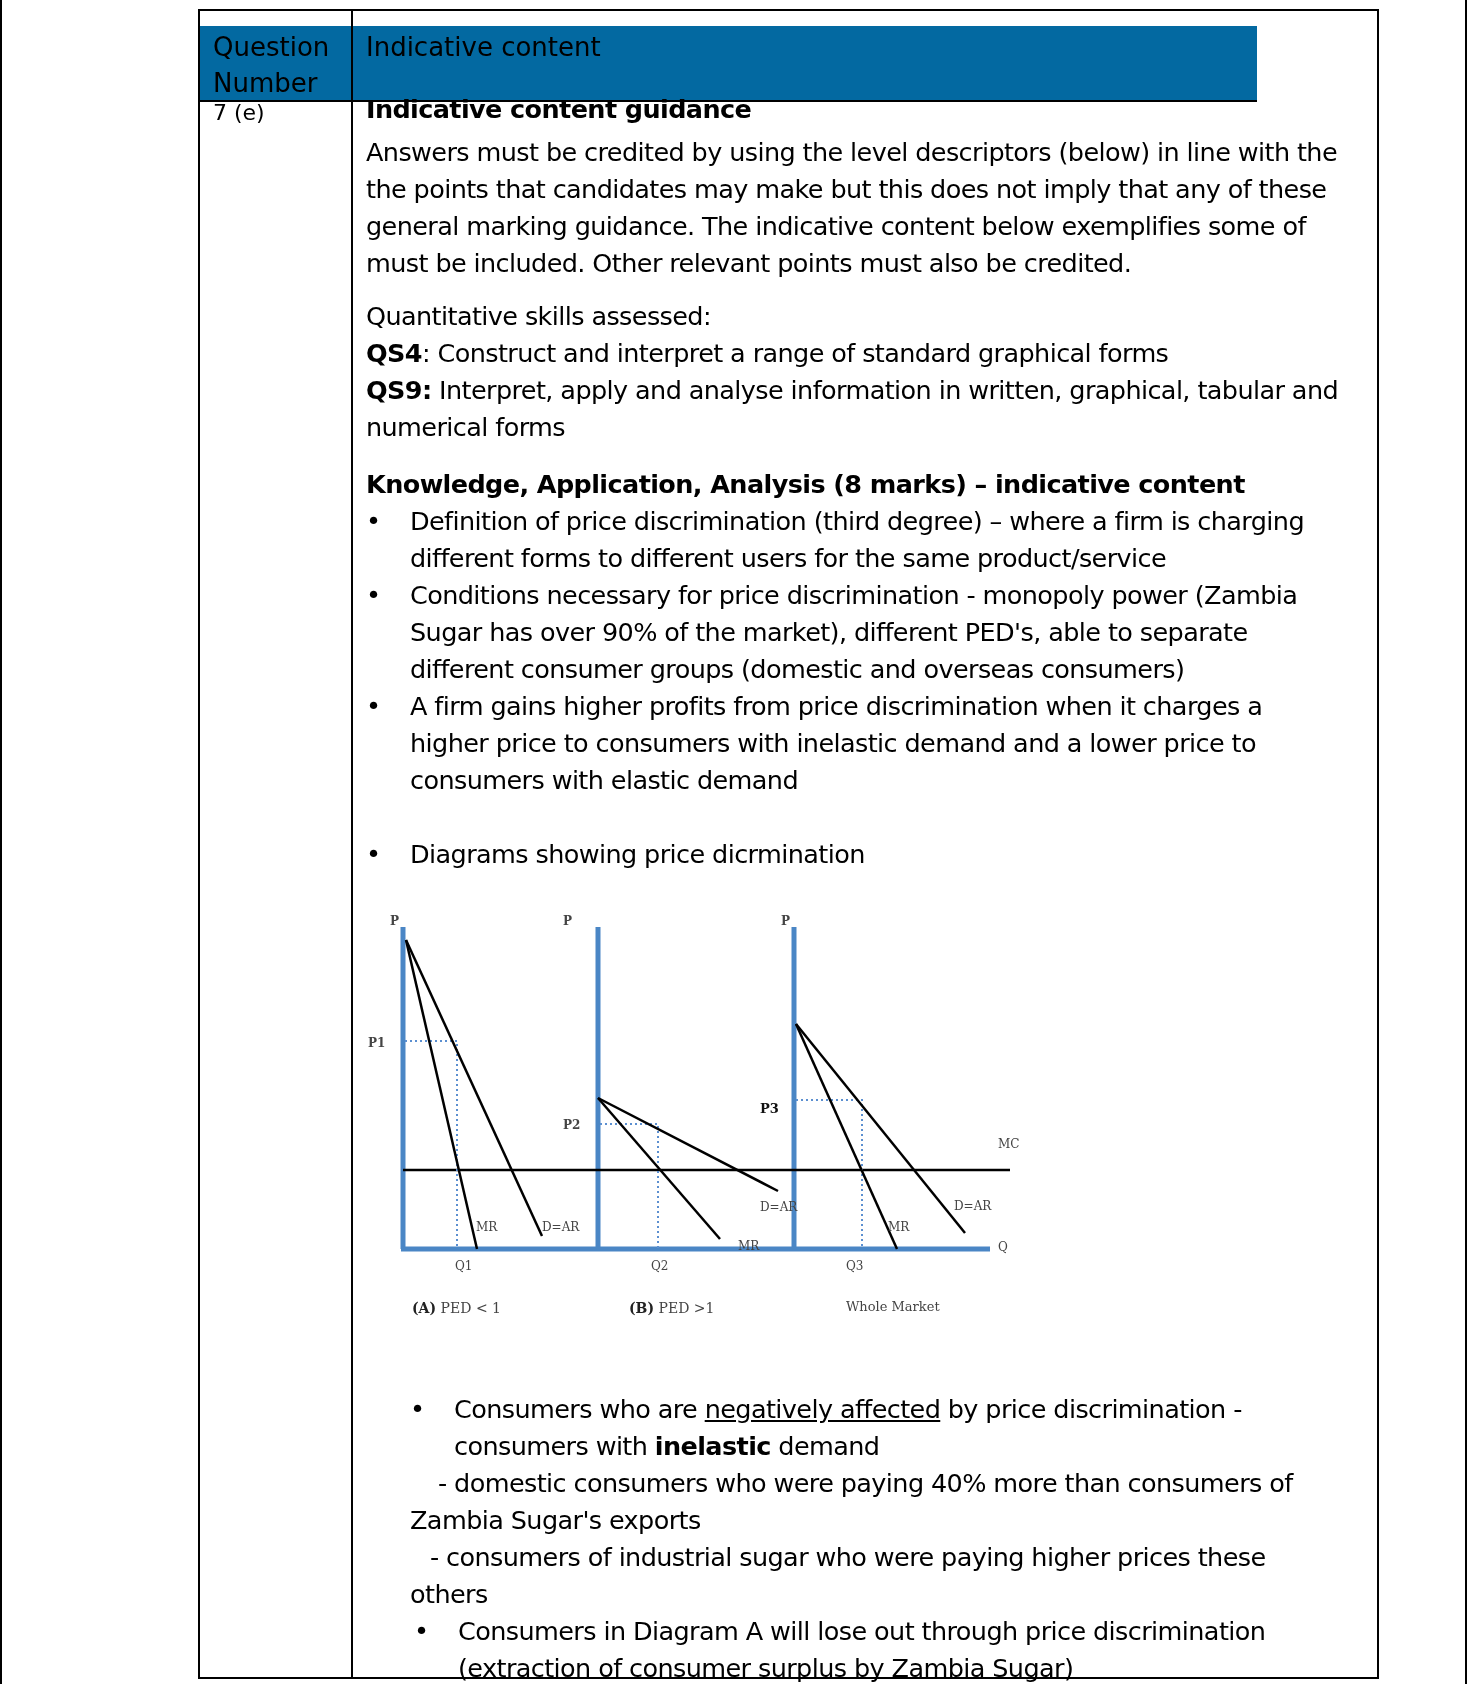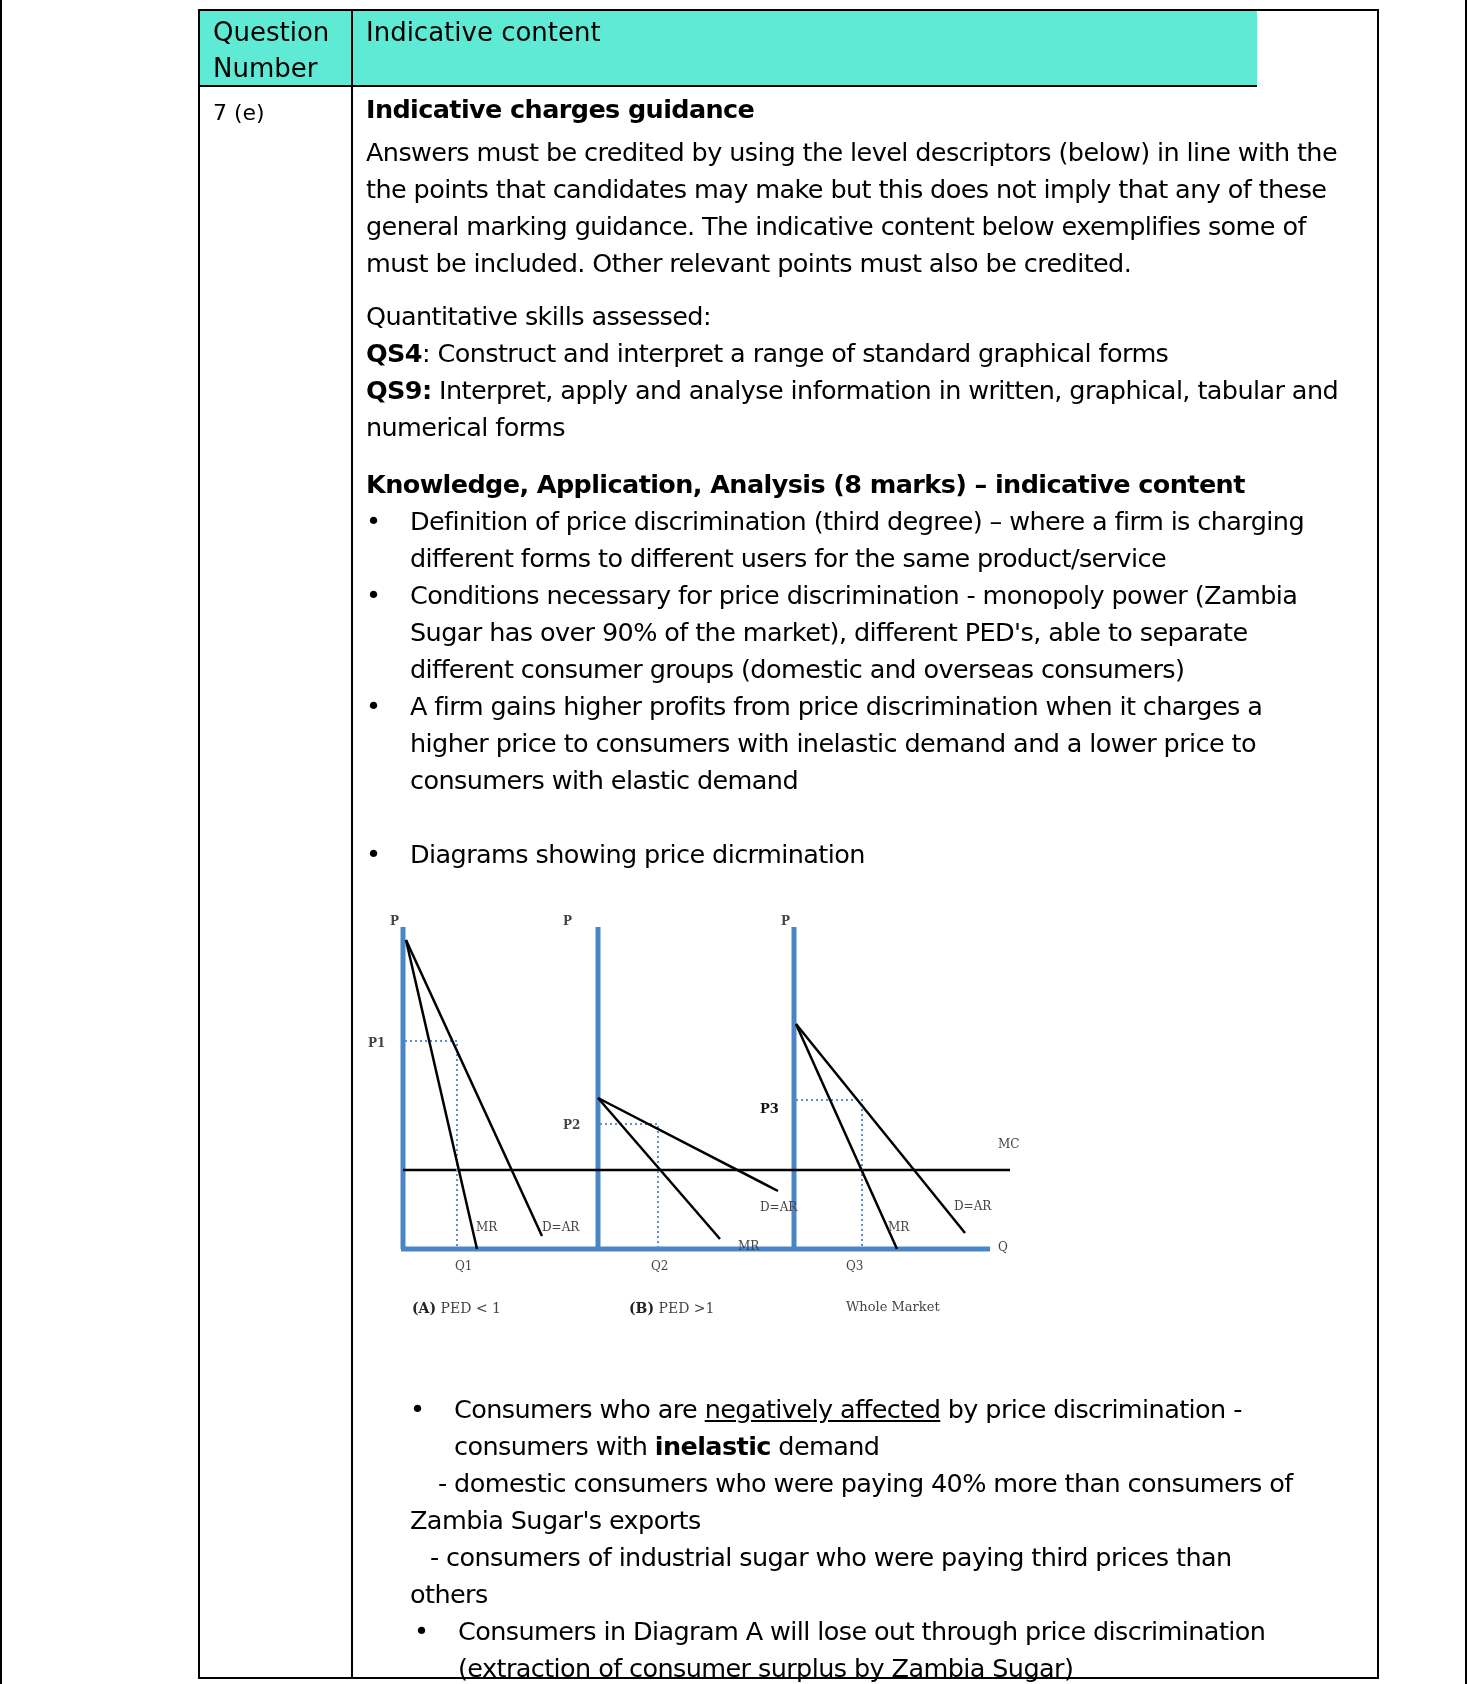--- a/index.html
+++ b/index.html
@@ -9,22 +9,22 @@
     font-family: "DejaVu Sans", "Liberation Sans", sans-serif;
   }
   .page-edge { position: absolute; top: 0; bottom: 0; width: 2px; background: #000; }
   .page-edge.left { left: 0; }
   .page-edge.right { left: 1465px; }
   .table {
     position: absolute; left: 198px; top: 9px; width: 1177px; height: 1666px;
     border: 2px solid #000; box-sizing: content-box;
   }
   .hdr {
-    position: absolute; left: 0; top: 0; width: 1057px; height: 74px;
-    background: #5eead4; border-bottom: 2px solid #000;
+    position: absolute; left: 0; top: 15px; width: 1057px; height: 74px;
+    background: #0369a1; border-bottom: 2px solid #000;
   }
   .col-div { position: absolute; left: 151px; top: 0; bottom: 0; width: 2px; background: #000; }
   .hdr-q { position: absolute; left: 13px; top: 3px; font-size: 26px; line-height: 36px; }
   .hdr-c { position: absolute; left: 166px; top: 3px; font-size: 26px; line-height: 36px; }
   .qnum { position: absolute; left: 13px; top: 84px; font-size: 22px; font-weight: normal; line-height: 36px; }
   .txt {
     position: absolute; left: 166px; width: 1000px; font-size: 25.5px; line-height: 37px;
     letter-spacing: -0.6px;
   }
   .bold { font-weight: bold; }
@@ -45,21 +45,21 @@
       <div>Question</div>
       <div>Number</div>
     </div>
     <div class="hdr-c">Indicative content</div>
   </div>
   <div class="col-div"></div>
 
   <div class="qnum">7 (e)</div>
 
   <div class="txt" style="top:80px;">
-    <div class="bold" style="margin-bottom:6px;">Indicative charges guidance</div>
+    <div class="bold" style="margin-bottom:6px;">Indicative content guidance</div>
     <div>Answers must be credited by using the level descriptors (below) in line with the</div>
     <div>the points that candidates may make but this does not imply that any of these</div>
     <div>general marking guidance. The indicative content below exemplifies some of</div>
     <div>must be included. Other relevant points must also be credited.</div>
   </div>
 
   <div class="txt" style="top:287px;">
     <div>Quantitative skills assessed:</div>
     <div><span class="bold">QS4</span><span>: Construct and interpret a range of standard graphical forms</span></div>
     <div><span class="bold">QS9:</span><span> Interpret, apply and analyse information in written, graphical, tabular and</span></div>
@@ -95,21 +95,21 @@
   <div class="txt" style="top:1380px; left:210px; width:960px;">
     <div class="bullet-row">
       <span class="dot">•</span>
       <div><span>Consumers who are </span><span class="u">negatively affected</span><span> by price discrimination -</span></div>
       <div><span>consumers with </span><span class="bold">inelastic</span><span> demand</span></div>
     </div>
   </div>
   <div class="txt" style="top:1454px; left:210px; width:960px;">
     <div style="padding-left:28px;">- domestic consumers who were paying 40% more than consumers of</div>
     <div>Zambia Sugar's exports</div>
-    <div style="padding-left:20px;">- consumers of industrial sugar who were paying third prices than</div>
+    <div style="padding-left:20px;">- consumers of industrial sugar who were paying higher prices these</div>
     <div>others</div>
     <div class="bullet-row" style="margin-left:4px;">
       <span class="dot">•</span>
       <div>Consumers in Diagram A will lose out through price discrimination</div>
       <div>(extraction of consumer surplus by Zambia Sugar)</div>
     </div>
   </div>
 </div>
 
 <svg style="position:absolute; left:0; top:0;" width="1468" height="1684" viewBox="0 0 1468 1684">

